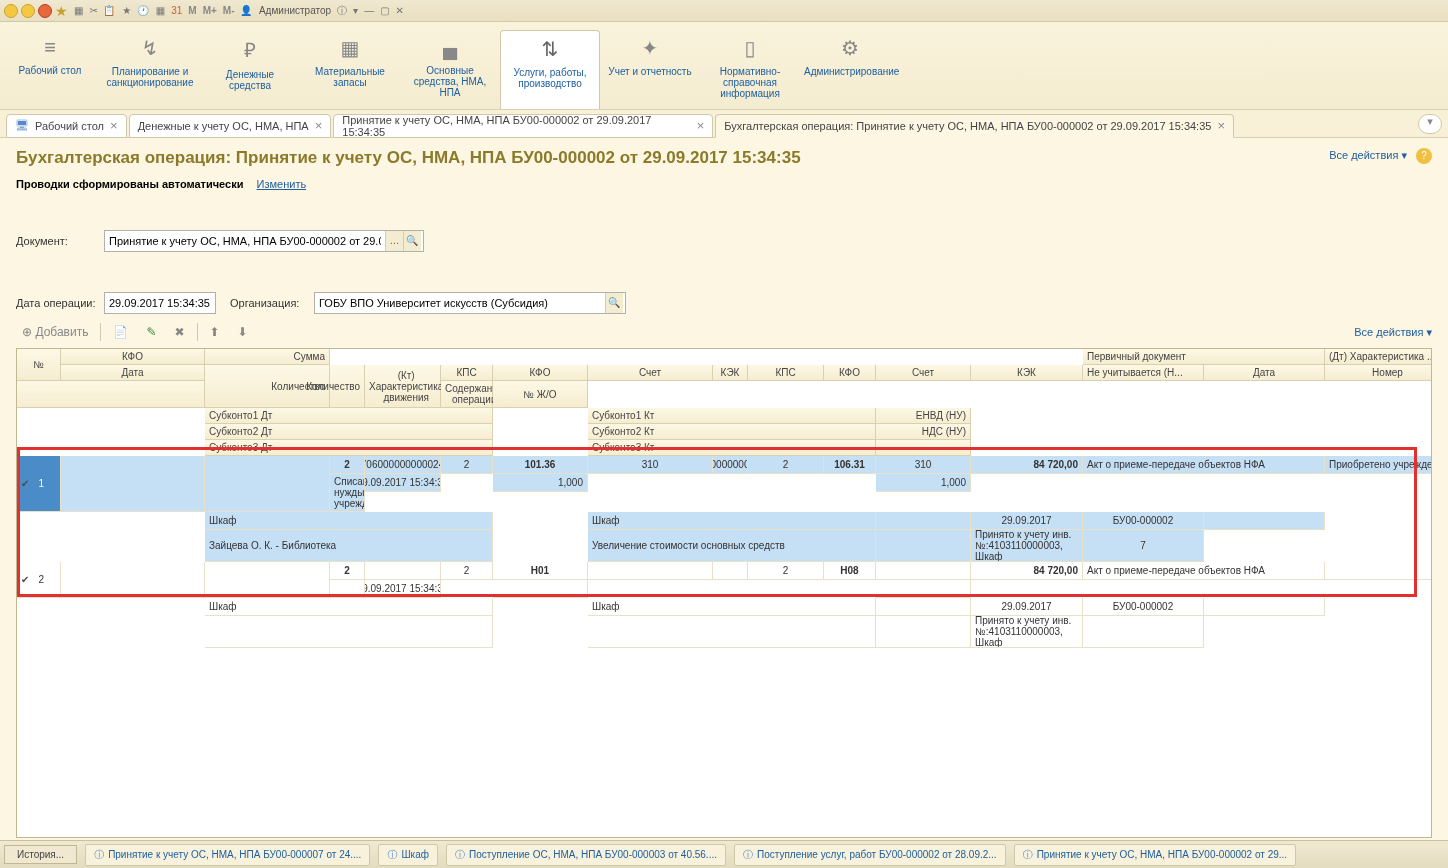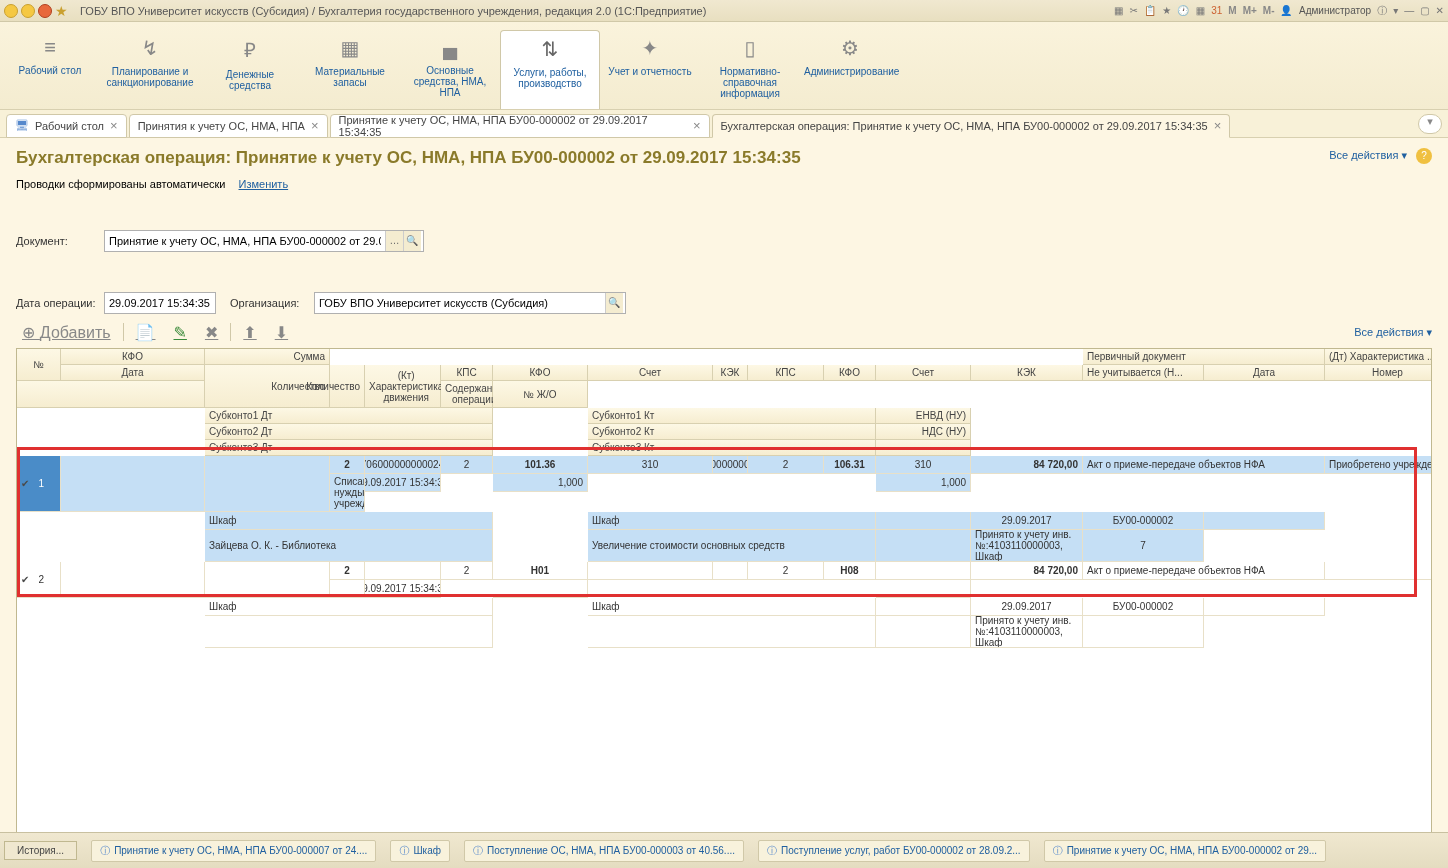--- a/index.html
+++ b/index.html
@@ -33,32 +33,32 @@
 .tabs-row .spacer { flex: 1; }
 .tabs-row .dd { width: 24px; height: 20px; background: #fff; border: 1px solid #d0c8a8; border-radius: 10px; text-align: center; color: #888; }
 
 
 .page { padding: 10px 16px; }
 .page-title { color: #8a7a2a; font-size: 17px; font-weight: bold; margin-bottom: 8px; }
 .actions-right { float: right; color: #2060a0; font-size: 11px; }
 .help-circ { display: inline-block; width: 16px; height: 16px; border-radius: 50%; background: #f0c040; color: #fff; text-align: center; line-height: 16px; font-size: 10px; margin-left: 6px; }
 
 .info-line { margin: 10px 0; font-size: 11px; }
-.info-line b { font-weight: normal; }
+.info-line b { font-weight: bold; }
 .info-line a { color: #2060a0; text-decoration: underline; margin-left: 10px; cursor: pointer; }
 
 .form-row { display: flex; align-items: center; margin-bottom: 6px; gap: 6px; margin-top: 40px; }
 .form-row label { width: 82px; color: #333; }
 .form-row .input-wrap { position: relative; display: flex; align-items: center; border: 1px solid #b0b0b0; background: #fff; height: 22px; }
 .form-row input { border: none; padding: 2px 4px; font-size: 11px; background: transparent; }
 .input-btn { width: 18px; height: 20px; background: #f4ecd0; border-left: 1px solid #ccc; font-size: 10px; text-align: center; line-height: 20px; cursor: pointer; color: #666; }
 
 
 .toolbar { display: flex; align-items: center; gap: 6px; margin: 6px 0 4px 0; height: 24px; }
-.tbtn { padding: 2px 6px; color: #888; cursor: pointer; font-size: 16px; text-decoration: underline; }
+.tbtn { padding: 2px 6px; color: #888; cursor: pointer; font-size: 12px; }
 .tbtn.add { color: #3a8a3a; }
 .tbtn.add::before { content: "⊕ "; }
 .tbtn.edit { color: #3a8a3a; }
 .tbtn.del { color: #888; }
 .tb-sep { width: 1px; height: 18px; background: #d0c8a8; }
 .toolbar .spacer { flex: 1; }
 
 
 .table-wrap { border: 1px solid #c0b890; background: #fff; position: relative; height: 490px; overflow: hidden; }
 .grid { display: grid; width: 100%; }
@@ -67,34 +67,33 @@
 .cell { border-right: 1px solid #e8e0c8; border-bottom: 1px solid #e8e0c8; padding: 2px 4px; font-size: 10px; color: #333; min-height: 18px; display: flex; align-items: center; white-space: nowrap; overflow: hidden; }
 .cell.c { justify-content: center; }
 .cell.r { justify-content: flex-end; }
 .cell.b { font-weight: bold; }
 .row-sel .cell { background: #c5dff5; }
 .row-sel .cell.first { background: #4a8cc8; color: #fff; }
 .red-box { position: absolute; border: 3px solid #e03030; pointer-events: none; }
 .check { display: inline-block; width: 12px; height: 12px; color: #4a4a4a; }
 
 
-.taskbar { position: absolute; bottom: 0; left: 0; right: 0; height: 36px; background: linear-gradient(#f0e8d0, #e4dcc0); border-top: 1px solid #c8c0a0; display: flex; align-items: center; padding: 0 4px; gap: 14px; }
+.taskbar { position: absolute; bottom: 0; left: 0; right: 0; height: 28px; background: linear-gradient(#f0e8d0, #e4dcc0); border-top: 1px solid #c8c0a0; display: flex; align-items: center; padding: 0 4px; gap: 8px; }
 .tb-item { background: #f8f2dc; border: 1px solid #d0c8a8; padding: 3px 8px; font-size: 10px; color: #2060a0; border-radius: 2px; display: flex; align-items: center; gap: 4px; cursor: pointer; max-width: 300px; overflow: hidden; white-space: nowrap; }
 .tb-item .i { color: #5588cc; font-size: 10px; }
 .tb-history { background: #f0e8d0; border: 1px solid #c0b890; padding: 3px 12px; font-size: 10px; color: #444; }
 </style>
 </head>
 <body>
 
 <div class="titlebar">
   <span class="win-btn y"></span>
   <span class="win-btn y"></span>
   <span class="win-btn r"></span>
   <span class="win-btn star">★</span>
-  <span class="title-text">ГОБУ ВПО Университет искусств (Субсидия) / Бухгалтерия государственного учреждения, редакция 2.0  (1С:Предприятие)</span>
   <div class="titlebar-right">
     <span>▦</span>
     <span>✂</span>
     <span>📋</span>
     <span>★</span>
     <span>🕐</span>
     <span>▦</span>
     <span style="color:#cc6030">31</span>
     <span class="m-btn">M</span>
     <span class="m-btn">M+</span>
@@ -121,21 +120,21 @@
   <div class="nav-item"><span class="nav-icon">⚙</span><span>Администрирование</span></div>
 </div>
 
 <div class="tabs-row">
   <div class="tab">
       <span class="icon-doc">🖥</span>
       <span>Рабочий стол</span>
       <span class="close">×</span>
     </div>
   <div class="tab">
-      <span>Принятия к учету ОС, НМА, НПА</span>
+      <span>Денежные к учету ОС, НМА, НПА</span>
       <span class="close">×</span>
     </div>
   <div class="tab">
       <span>Принятие к учету ОС, НМА, НПА БУ00-000002 от 29.09.2017 15:34:35</span>
       <span class="close">×</span>
     </div>
   <div class="tab active" style="max-width:520px">
       <span>Бухгалтерская операция: Принятие к учету ОС, НМА, НПА БУ00-000002 от 29.09.2017 15:34:35</span>
       <span class="close">×</span>
     </div>

